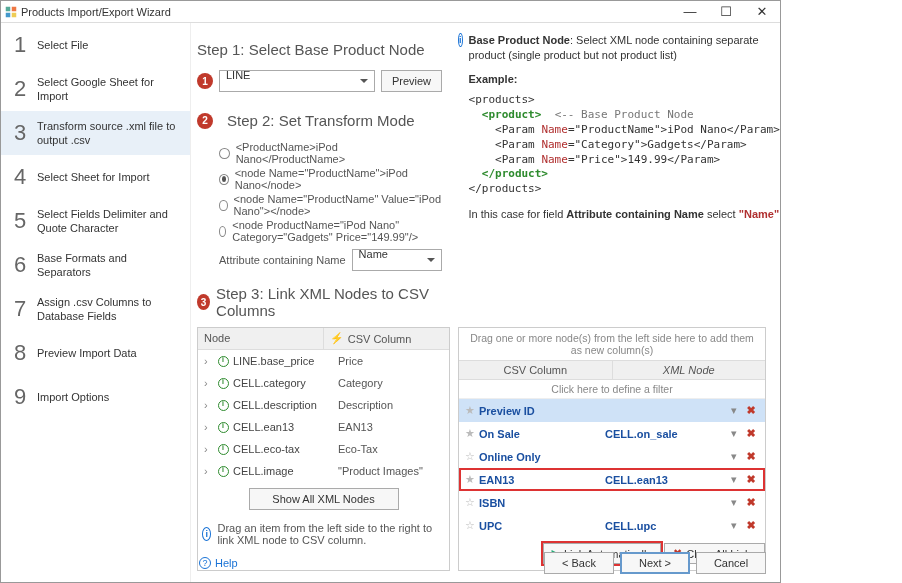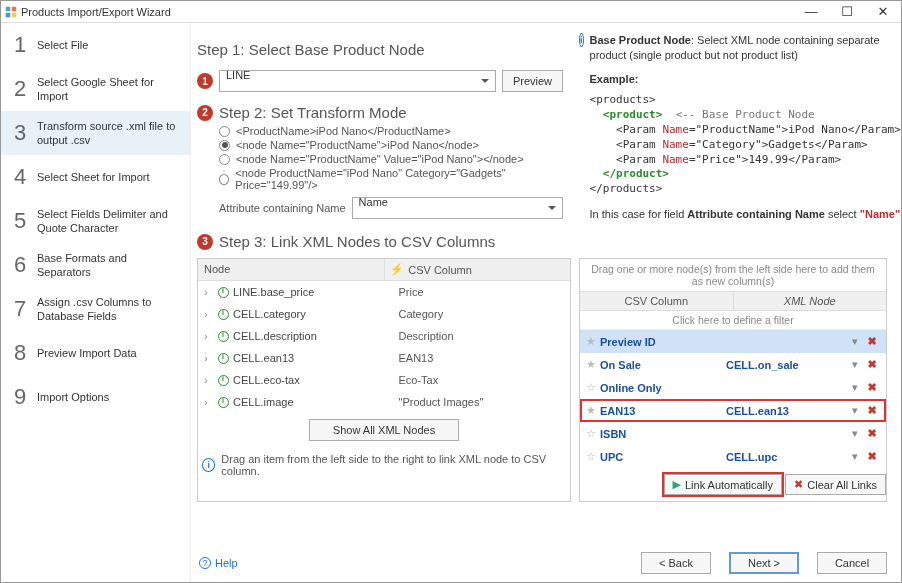--- a/index.html
+++ b/index.html
@@ -1,17 +1,17 @@
 <!DOCTYPE html>
 <html><head>
 <meta charset="utf-8">
 <style>
   * { box-sizing: border-box; margin: 0; padding: 0; }
   body { font-family: "Segoe UI", Tahoma, sans-serif; font-size: 11px; color: #333; background: #fff; }
-  .window { width: 902px; height: 583px; border: 1px solid #999; position: relative; overflow: hidden; }
+  .window { width: 781px; height: 583px; border: 1px solid #999; position: relative; overflow: hidden; }
   .titlebar { height: 22px; background: #fff; border-bottom: 1px solid #ddd; display: flex; align-items: center; padding-left: 4px; }
   .titlebar .icon { width: 12px; height: 12px; margin-right: 4px; }
   .titlebar .title { flex: 1; font-size: 11px; }
   .titlebar .btn { width: 36px; text-align: center; font-size: 13px; cursor: default; }
   .content { display: flex; height: calc(100% - 22px); }
   .sidebar { width: 190px; border-right: 1px solid #eee; }
   .step-item { display: flex; align-items: center; padding: 6px 8px; min-height: 44px; cursor: default; }
   .step-item.selected { background: #e8f0f8; }
   .step-num { font-size: 22px; font-weight: 300; width: 22px; text-align: center; color: #666; }
   .step-label { flex: 1; font-size: 11px; padding-left: 6px; color: #333; line-height: 1.3; }
@@ -62,21 +62,21 @@
   .map-row .del { width:16px; color:#c0392b; font-weight:bold; text-align:center; }
   .map-row.selected { background:#cfe2f7; }
   .map-row.hl-red { border:2px solid #d33; }
   .links-bar { text-align:right; padding:6px 0; }
   .btn-link { border:1px solid #aaa; padding:3px 8px; background:#f7f7f7; display:inline-flex; align-items:center; gap:4px; font-size:11px; cursor:default; }
   .btn-link.hl { outline:2px solid #d33; }
   .play-icon { color:#2a7; }
   .x-icon { color:#c0392b; }
   .footer { position:absolute; bottom:8px; left:8px; right:14px; display:flex; align-items:center; }
   .footer .help { color:#1a73d6; font-size:11px; display:flex; align-items:center; gap:4px; }
-  .footer .btns { margin-left:auto; display:flex; gap:18px;align-items:center; }
+  .footer .btns { margin-left:auto; display:flex; gap:6px;align-items:center; }
   .footer .btns .btn-std { min-width:70px; justify-content:center; }
   .footer .btns .btn-std.default { border:2px solid #6699cc; }
   .show-all-wrap { text-align:center; padding:6px; }
   .panel-footnote { display:flex; align-items:center; gap:6px; padding:6px 4px; font-size:11px; color:#555; }
 </style>
 </head>
 <body>
 
 <div class="window">
   <div class="titlebar">
@@ -142,21 +142,21 @@
             <div class="combo">
                 <span>LINE</span>
               </div>
             <div class="btn-std">
                 <span>Preview</span>
               </div>
           </div>
 
           <div class="row" style="margin-top:12px;">
             <span class="badge">2</span>
-            <span class="step-head" style="margin:0;">Step 2: Set Transform Mode</span>
+            <span class="step-head" style="margin:8px;">Step 2: Set Transform Mode</span>
           </div>
           <div style="padding-left:22px;" id="radios">
               <div class="radio-row">
                 <span class="radio"></span>
                 <span>&lt;ProductName&gt;iPod Nano&lt;/ProductName&gt;</span>
               </div>
               <div class="radio-row">
                 <span class="radio checked"></span>
                 <span>&lt;node Name="ProductName"&gt;iPod Nano&lt;/node&gt;</span>
               </div>

